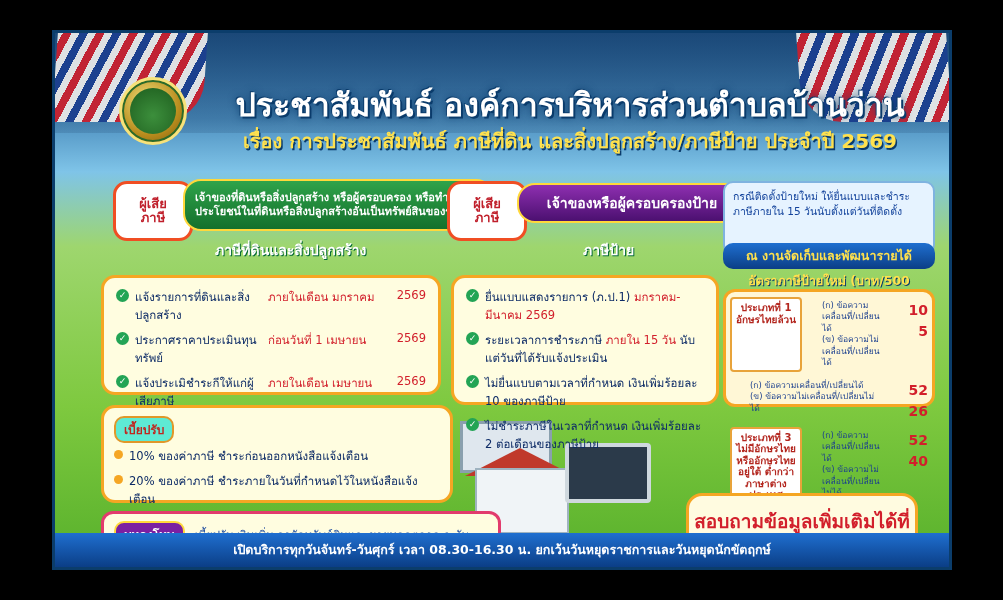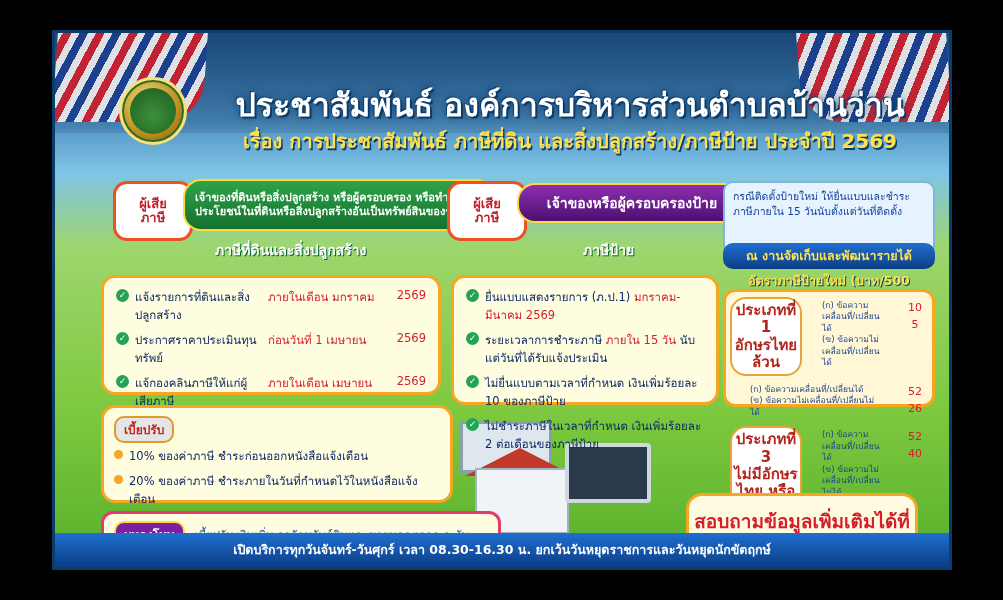--- a/index.html
+++ b/index.html
@@ -34,30 +34,30 @@
   .cap.pur{background:linear-gradient(180deg,#8e2fb0,#4b1070);border:2px solid #ffd83b;}
   .hdrlabel{position:absolute;color:#fff;font-weight:bold;font-size:14px;text-shadow:1px 1px 0 #063;}
 
   .card{position:absolute;border-radius:14px;box-sizing:border-box;}
   .cardYel{background:#fffde0;border:3px solid #f5a623;}
   .row{display:flex;align-items:flex-start;gap:6px;margin-bottom:7px;font-size:11.5px;color:#0d2b66;}
   .chk{flex:0 0 auto;width:13px;height:13px;border-radius:50%;background:#23a455;color:#fff;font-size:9px;
     line-height:13px;text-align:center;margin-top:1px;}
   .dot{flex:0 0 auto;width:9px;height:9px;border-radius:50%;background:#f5a623;margin-top:3px;}
   .t-red{color:#d21f2b;}
-  .pill{display:inline-block;background:#e5e5e5;border:2px solid #e0982a;border-radius:10px;
+  .pill{display:inline-block;background:#5eead4;border:2px solid #e0982a;border-radius:10px;
     color:#c0261f;font-weight:bold;font-size:12px;padding:2px 8px;}
   .pill.pur{background:#7b1fa2;border-color:#ffd83b;color:#fff;}
 
   .ratebox{position:absolute;background:#fff7d6;border:3px solid #f5a623;border-radius:12px;box-sizing:border-box;}
   .rateitem{display:flex;align-items:stretch;margin:5px 4px;}
-  .rnum{flex:0 0 64px;background:#fff;border:2px solid #e8a33a;border-radius:16px;font-size:15px;color:#b3261e;
+  .rnum{flex:0 0 64px;background:#fff;border:2px solid #e8a33a;border-radius:4px;font-size:10px;color:#b3261e;
     font-weight:bold;text-align:center;padding:3px 2px;line-height:1.15;}
   .rtxt{flex:1;font-size:8.5px;color:#1b3f8f;padding:3px 20px;line-height:1.35;}
-  .rval{flex:0 0 26px;font-size:11px;font-weight:normal;color:#d21f2b;text-align:center;padding-top:3px;line-height:1.5;}
+  .rval{flex:0 0 26px;font-size:14px;font-weight:bold;color:#d21f2b;text-align:right;padding-top:3px;line-height:1.5;}
 
   .note{position:absolute;background:#e6f3ff;border:2px solid #7fb3e0;border-radius:10px;box-sizing:border-box;
     font-size:10.5px;color:#13439c;padding:6px 8px;line-height:1.4;}
   .bluebar{position:absolute;background:linear-gradient(180deg,#1f6fd0,#0b3e86);color:#ffe14d;font-weight:bold;
     font-size:12.5px;border-radius:10px;display:flex;align-items:center;justify-content:center;text-align:center;}
   .contact{position:absolute;background:#fffbe0;border:3px solid #f5a623;border-radius:16px;box-sizing:border-box;
     text-align:center;padding-top:10px;}
   .contact .h{color:#d21f2b;font-weight:bold;font-size:19px;}
   .contact .l{color:#13439c;font-weight:bold;font-size:14px;margin-top:8px;}
   .footer{position:absolute;left:0;bottom:0;width:100%;height:34px;background:linear-gradient(180deg,#1f6fd0,#0b3e86);
@@ -128,21 +128,21 @@
       <span class="t-red" style="flex:0 0 34px;text-align:right;">2569</span>
     </div>
     <div class="row">
       <span class="chk">✓</span>
       <span style="flex:1;">ประกาศราคาประเมินทุนทรัพย์</span>
       <span class="t-red" style="flex:0 0 118px;">ก่อนวันที่ 1 เมษายน</span>
       <span class="t-red" style="flex:0 0 34px;text-align:right;">2569</span>
     </div>
     <div class="row">
       <span class="chk">✓</span>
-      <span style="flex:1;">แจ้กองคลินภาษีให้แก่ผู้เสียภาษี</span>
+      <span style="flex:1;">แจ้งประเมิชำระกีให้แก่ผู้เสียภาษี</span>
       <span class="t-red" style="flex:0 0 118px;">ภายในเดือน เมษายน</span>
       <span class="t-red" style="flex:0 0 34px;text-align:right;">2569</span>
     </div>
     <div class="row">
       <span class="chk">✓</span>
       <span style="flex:1;">ชำระภาษีตามแบบแจ้งการประเมิน</span>
       <span class="t-red" style="flex:0 0 118px;">ภายในเดือน มิถุนายน</span>
       <span class="t-red" style="flex:0 0 34px;text-align:right;">2569</span>
     </div>
     <div class="row">

